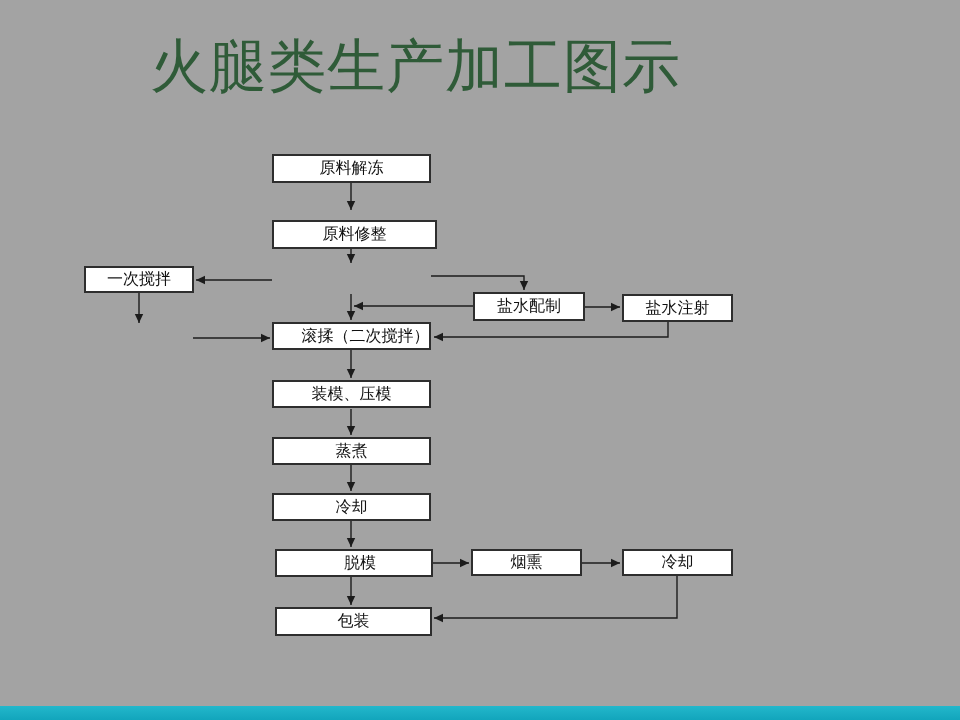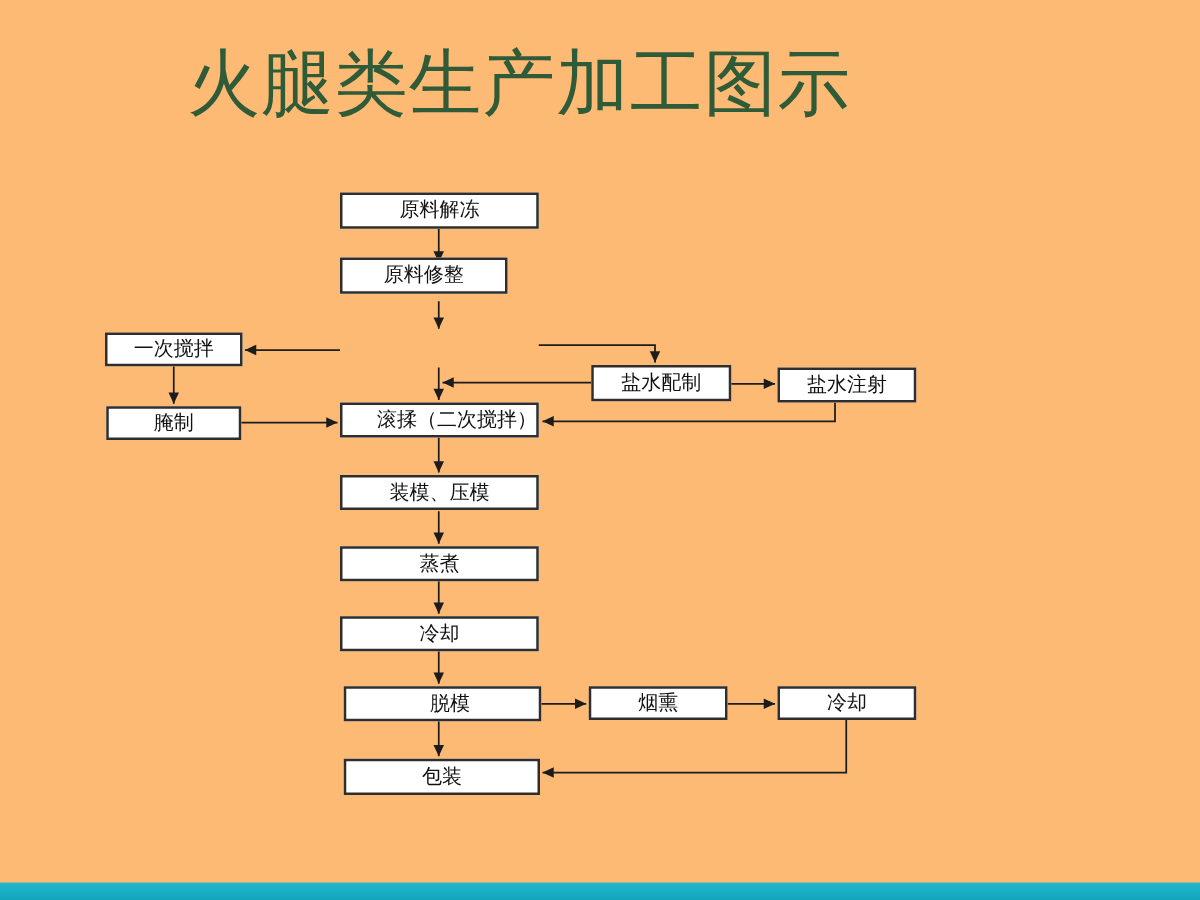--- a/index.html
+++ b/index.html
@@ -52,21 +52,21 @@
     left: 0;
     right: 0;
     bottom: 0;
     height: 14px;
     background: linear-gradient(#23b7cb, #12a5bc);
   }
 </style>
 </head>
 <body>
 
-<div id="slide" style="background: #fdba74; text-align: center;">
+<div id="slide" style="background: #a3a3a3; text-align: center;">
   <div id="slide-title" style="color: rgb(47, 91, 56);">火腿类生产加工图示</div>
   <div id="flowchart">
       <svg width="960" height="720" viewBox="0 0 960 720">
         <polyline points="351,183 351,210" fill="none" stroke="#1c1c1c" stroke-width="1.4"></polyline>
         <polygon points="351,210 346.8,201 355.2,201" fill="#1c1c1c"></polygon>
         <polyline points="351,241 351,263" fill="none" stroke="#1c1c1c" stroke-width="1.4"></polyline>
         <polygon points="351,263 346.8,254 355.2,254" fill="#1c1c1c"></polygon>
         <polyline points="272,280 196,280" fill="none" stroke="#1c1c1c" stroke-width="1.4"></polyline>
         <polygon points="196,280 205,275.8 205,284.2" fill="#1c1c1c"></polygon>
         <polyline points="139,293 139,323" fill="none" stroke="#1c1c1c" stroke-width="1.4"></polyline>
@@ -96,28 +96,25 @@
         <polyline points="582,563 620,563" fill="none" stroke="#1c1c1c" stroke-width="1.4"></polyline>
         <polygon points="620,563 611,567.2 611,558.8" fill="#1c1c1c"></polygon>
         <polyline points="351,577 351,605" fill="none" stroke="#1c1c1c" stroke-width="1.4"></polyline>
         <polygon points="351,605 346.8,596 355.2,596" fill="#1c1c1c"></polygon>
         <polyline points="677,576 677,618 434,618" fill="none" stroke="#1c1c1c" stroke-width="1.4"></polyline>
         <polygon points="434,618 443,613.8 443,622.2" fill="#1c1c1c"></polygon>
       </svg>
       <div class="node" style="left: 272px; top: 154px; width: 159px; height: 29px; border-color: rgb(46, 46, 46);">
         <span>原料解冻</span>
       </div>
-      <div class="node" style="left: 272px; top: 206px; width: 134px; height: 29px; border-color: rgb(46, 46, 46);">
+      <div class="node" style="left: 272px; top: 220px; width: 165px; height: 29px; border-color: rgb(46, 46, 46);">
         <span>原料修整</span>
       </div>
       <div class="node" style="left: 84px; top: 266px; width: 110px; height: 27px; border-color: rgb(46, 46, 46);">
         <span>一次搅拌</span>
-      </div>
-      <div class="node" style="left: 85px; top: 325px; width: 108px; height: 27px; border-color: rgb(46, 46, 46);">
-        <span>腌制</span>
       </div>
       <div class="node" style="left: 473px; top: 292px; width: 112px; height: 29px; border-color: rgb(46, 46, 46);">
         <span>盐水配制</span>
       </div>
       <div class="node" style="left: 622px; top: 294px; width: 111px; height: 28px; border-color: rgb(46, 46, 46);">
         <span>盐水注射</span>
       </div>
       <div class="node" style="left: 272px; top: 322px; width: 159px; height: 28px; border-color: rgb(46, 46, 46); padding-left: 28px;">
         <span>滚揉（二次搅拌）</span>
       </div>

